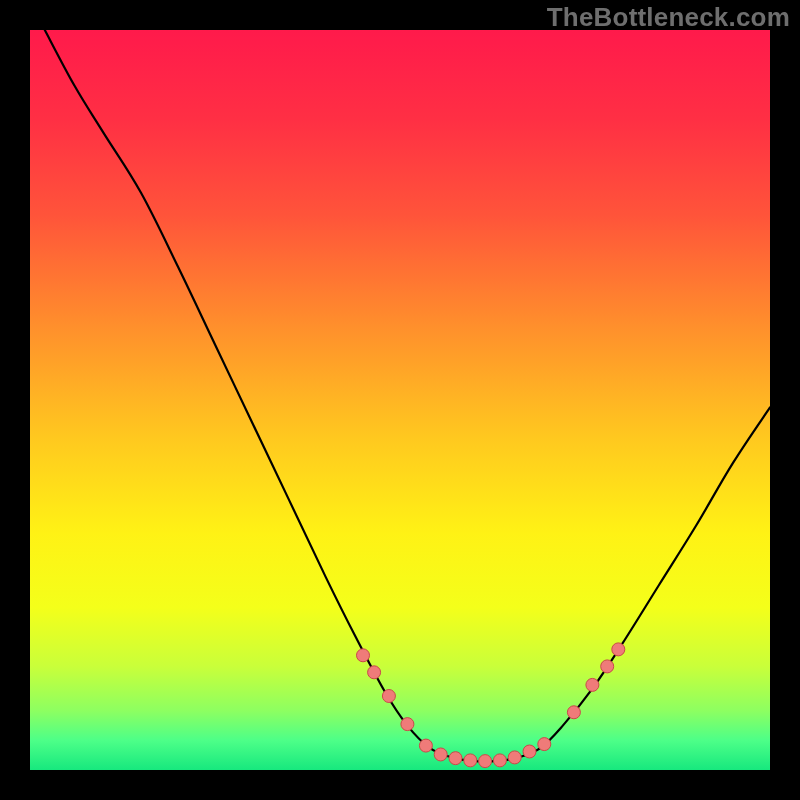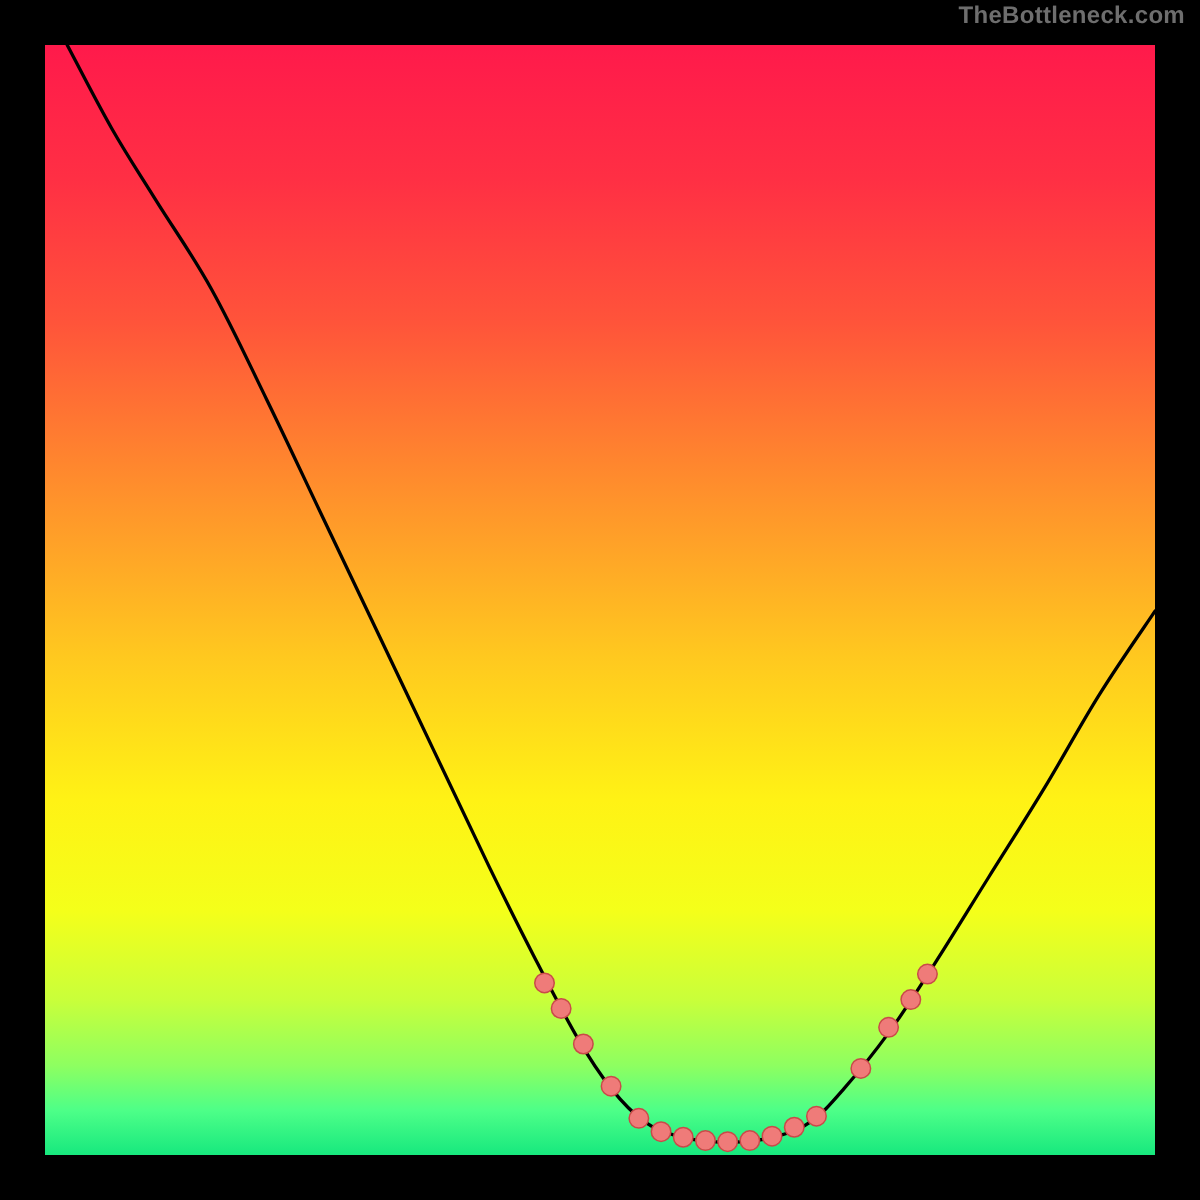--- a/index.html
+++ b/index.html
@@ -17,21 +17,21 @@
     height: 800px;
   }
   svg {
     display: block;
   }
   .watermark {
     position: absolute;
     top: 2px;
     right: 10px;
     color: #6e6e6e;
-    font-size: 16px;
+    font-size: 26px;
     font-weight: 600;
     letter-spacing: 0.2px;
     user-select: none;
   }
 </style>
 </head>
 <body>
 
 <div class="canvas-wrap">
   <svg id="chart-svg" width="800" height="800" viewBox="0 0 800 800">

